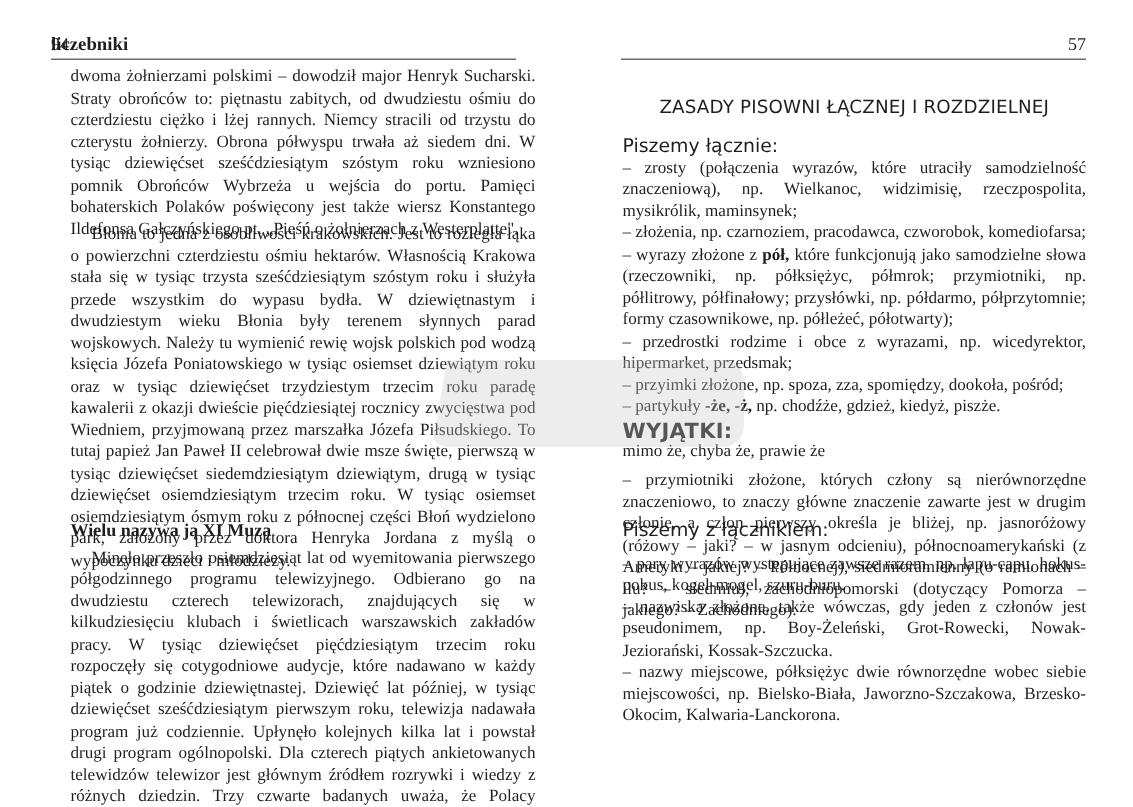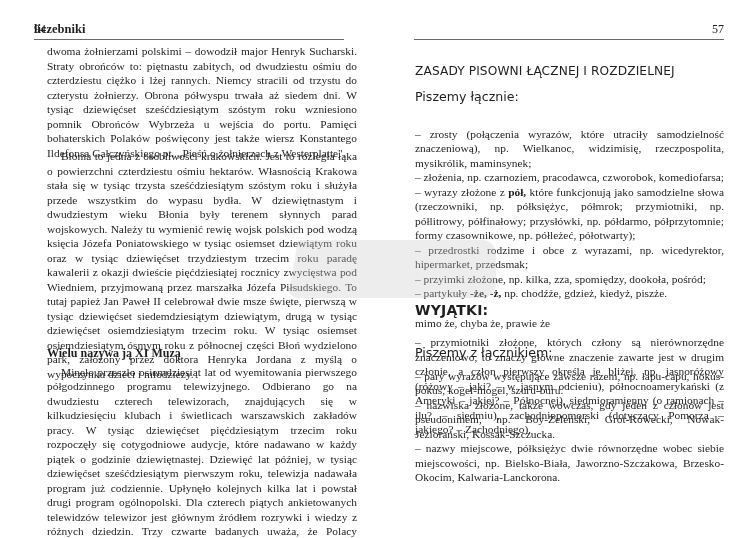--- a/index.html
+++ b/index.html
@@ -22,21 +22,21 @@
   .left .rule { left: 34px; width: 310px; }
   .right .rule { left: 37px; width: 310px; }
   .block { position: absolute; font-size: 11.4px; line-height: 14.5px; }
   .left .block { left: 47px; width: 310px; }
   .right .block { left: 38px; width: 309px; }
   .just { text-align: justify; }
   p { margin: 0; }
   p.indent { text-indent: 14px; }
   .sec-head { font-weight: bold; font-size: 12px; margin: 0; }
   .sans { font-family: "DejaVu Sans", "Liberation Sans", sans-serif; }
-  .chapter-title { font-size: 12.2px; letter-spacing: 0.1px; font-weight: normal; }
+  .chapter-title { font-size: 12.2px; letter-spacing: 0.1px; font-weight: normal; text-align: center; }
   .sub-title { font-size: 12.6px; font-weight: normal; }
   .exc-label { font-weight: bold; font-size: 14px; letter-spacing: 0.2px; }
   .list-item { text-align: justify; }
   b { font-weight: bold; }
   .watermark {
     position: absolute; left: 288px; top: 240px; width: 208px; height: 58px;
     background: rgba(200,200,200,0.33); border-radius: 10px 14px 14px 10px;
     clip-path: polygon(10px 0, 100% 0, 100% 100%, 0 100%);
     pointer-events: none;
   }
@@ -69,27 +69,27 @@
   <div class="header">
     <span class="page-num">57</span>
   </div>
   <div class="rule"></div>
 
   <div class="block" style="top:64px;">
     <h2 class="sans chapter-title" style="margin:0;">ZASADY PISOWNI ŁĄCZNEJ I ROZDZIELNEJ</h2>
   </div>
 
   <div class="block" style="top:90px;">
-    <h3 class="sans sub-title" style="margin:0 0 22px 0;">Piszemy łącznie:</h3>
+    <h3 class="sans sub-title" style="margin:0 0 0 0;">Piszemy łącznie:</h3>
     <div>
       <p class="list-item"><span>– zrosty (połączenia wyrazów, które utraciły samodzielność znaczeniową), np. Wielkanoc, widzimisię, rzeczpospolita, mysikrólik, maminsynek;</span></p>
       <p class="list-item"><span>– złożenia, np. czarnoziem, pracodawca, czworobok, komediofarsa;</span></p>
       <p class="list-item"><span>– wyrazy złożone z </span><b>pół,</b><span> które funkcjonują jako samodzielne słowa (rzeczowniki, np. półksiężyc, półmrok; przymiotniki, np. półlitrowy, półfinałowy; przysłówki, np. półdarmo, półprzytomnie; formy czasownikowe, np. półleżeć, półotwarty);</span></p>
       <p class="list-item"><span>– przedrostki rodzime i obce z wyrazami, np. wicedyrektor, hipermarket, przedsmak;</span></p>
-      <p class="list-item"><span>– przyimki złożone, np. kilka, zza, spomiędzy, dookoła, pośród;</span></p>
+      <p class="list-item"><span>– przyimki złożone, np. spoza, zza, spomiędzy, dookoła, pośród;</span></p>
       <p class="list-item"><span>– partykuły </span><b>-że, -ż,</b><span> np. chodźże, gdzież, kiedyż, piszże.</span></p>
     </div>
     <div style="margin-top:3px;">
       <div class="sans exc-label" style="line-height:12px;">WYJĄTKI:</div>
       <p>mimo że, chyba że, prawie że</p>
     </div>
     <p class="list-item" style="margin-top:5px;">– przymiotniki złożone, których człony są nierównorzędne znaczeniowo, to znaczy główne znaczenie zawarte jest w drugim członie, a człon pierwszy określa je bliżej, np. jasnoróżowy (różowy – jaki? – w jasnym odcieniu), północnoamerykański (z Ameryki – jakiej? – Północnej), siedmioramienny (o ramionach – ilu? – siedmiu), zachodniopomorski (dotyczący Pomorza – jakiego? – Zachodniego).</p>
   </div>
 
   <div class="block" style="top:346px;">

